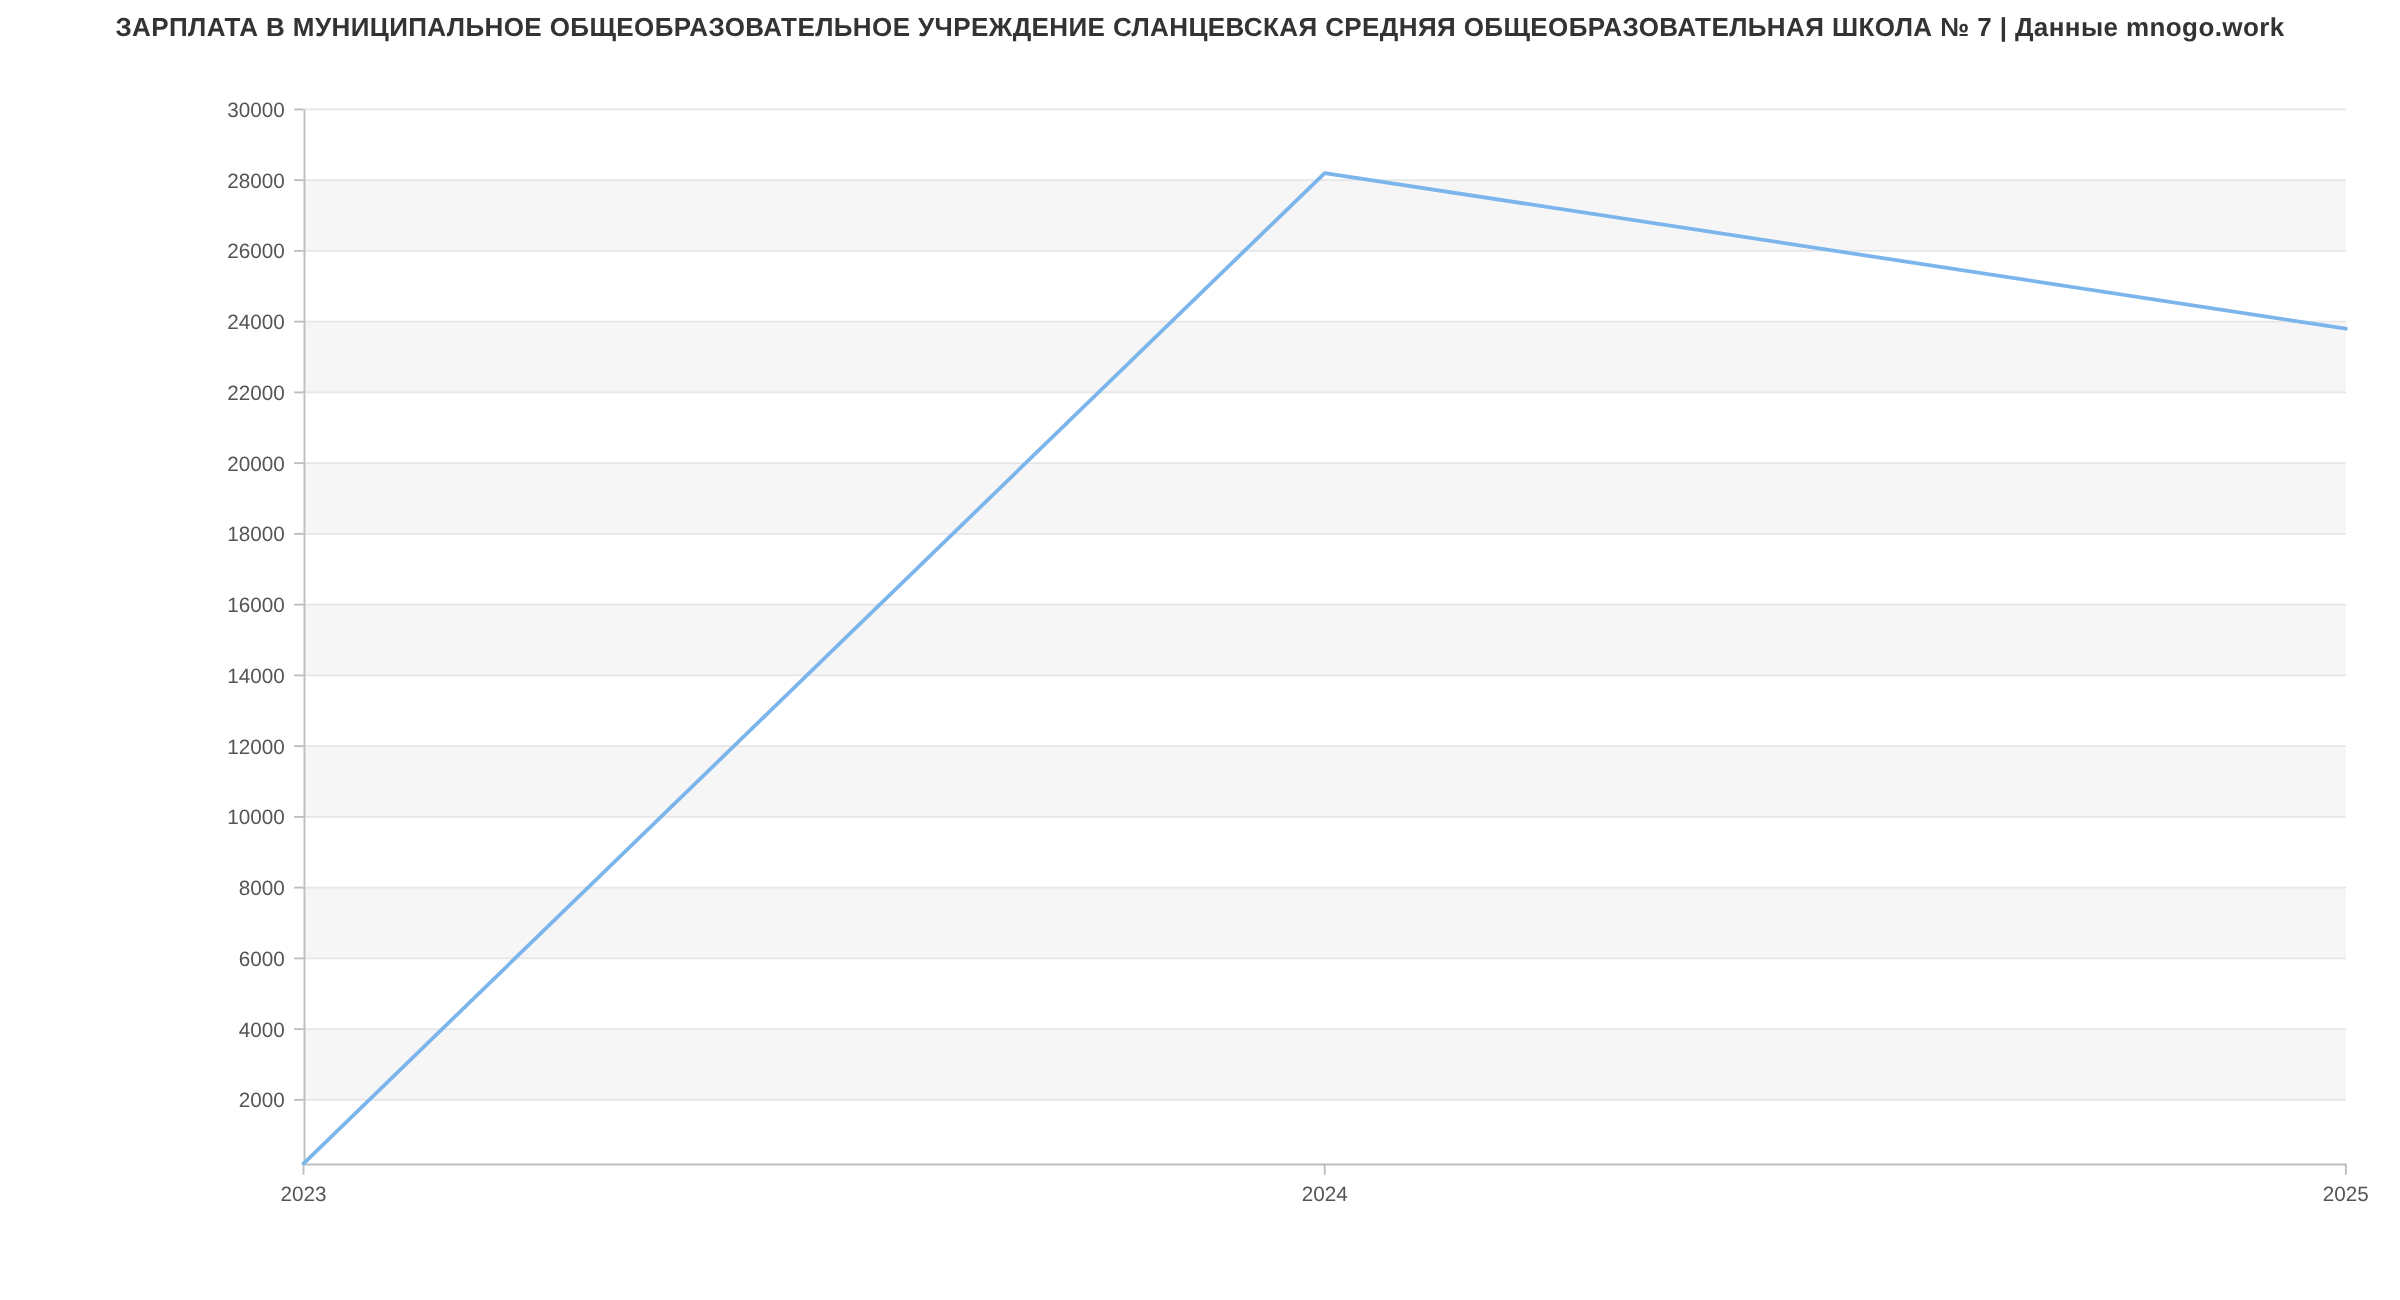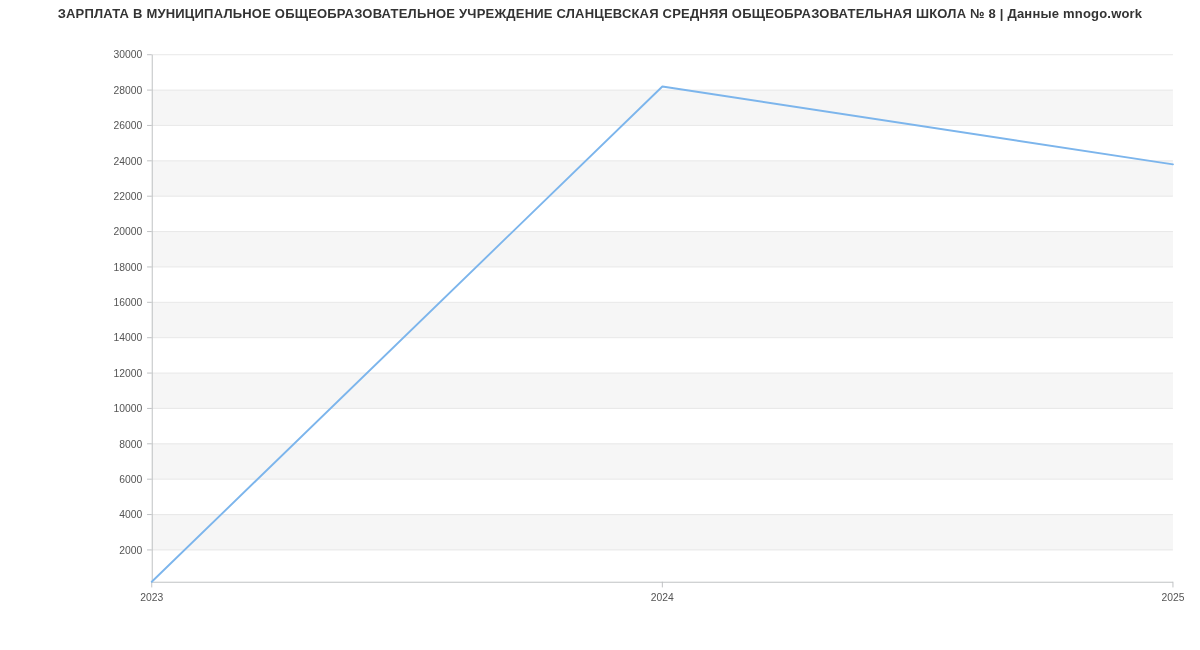--- a/index.html
+++ b/index.html
@@ -72,21 +72,21 @@
   }
   .x-tick {
     stroke: #bcbec0;
     stroke-width: 1;
   }
 </style>
 </head>
 <body>
 
 <div class="chart-wrap">
-  <div class="title">ЗАРПЛАТА В МУНИЦИПАЛЬНОЕ ОБЩЕОБРАЗОВАТЕЛЬНОЕ УЧРЕЖДЕНИЕ СЛАНЦЕВСКАЯ СРЕДНЯЯ ОБЩЕОБРАЗОВАТЕЛЬНАЯ ШКОЛА № 8 | Данные mnogo.work</div>
+  <div class="title">ЗАРПЛАТА В МУНИЦИПАЛЬНОЕ ОБЩЕОБРАЗОВАТЕЛЬНОЕ УЧРЕЖДЕНИЕ СЛАНЦЕВСКАЯ СРЕДНЯЯ ОБЩЕОБРАЗОВАТЕЛЬНАЯ ШКОЛА № 7 | Данные mnogo.work</div>
   <div class="plot">
     <svg viewBox="-55 -5 1145 595" preserveAspectRatio="xMinYMin meet">
       <g id="grid-bands">
           <rect x="0" y="488.5906040268456" width="1085" height="37.583892617449635" class="gridband"></rect>
           <rect x="0" y="413.4228187919463" width="1085" height="37.583892617449635" class="gridband"></rect>
           <rect x="0" y="338.255033557047" width="1085" height="37.58389261744958" class="gridband"></rect>
           <rect x="0" y="263.0872483221476" width="1085" height="37.58389261744969" class="gridband"></rect>
           <rect x="0" y="187.9194630872483" width="1085" height="37.58389261744969" class="gridband"></rect>
           <rect x="0" y="112.75167785234902" width="1085" height="37.58389261744961" class="gridband"></rect>
           <rect x="0" y="37.58389261744967" width="1085" height="37.58389261744967" class="gridband"></rect>

